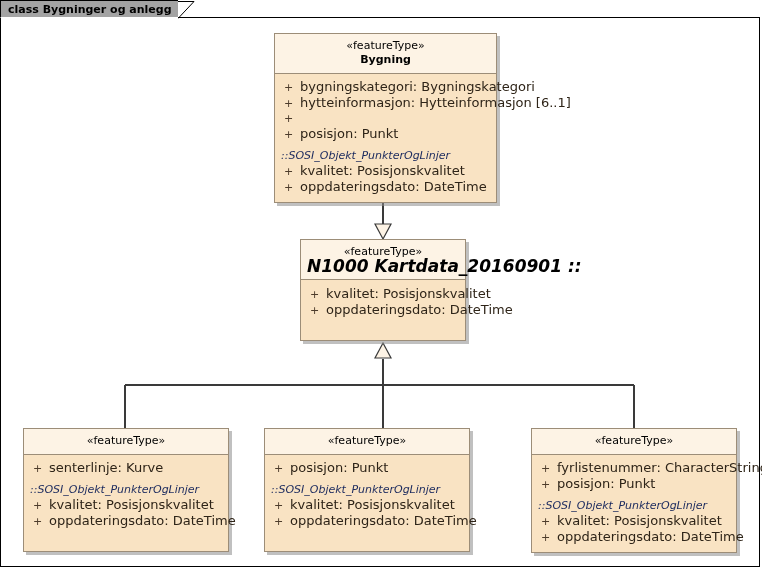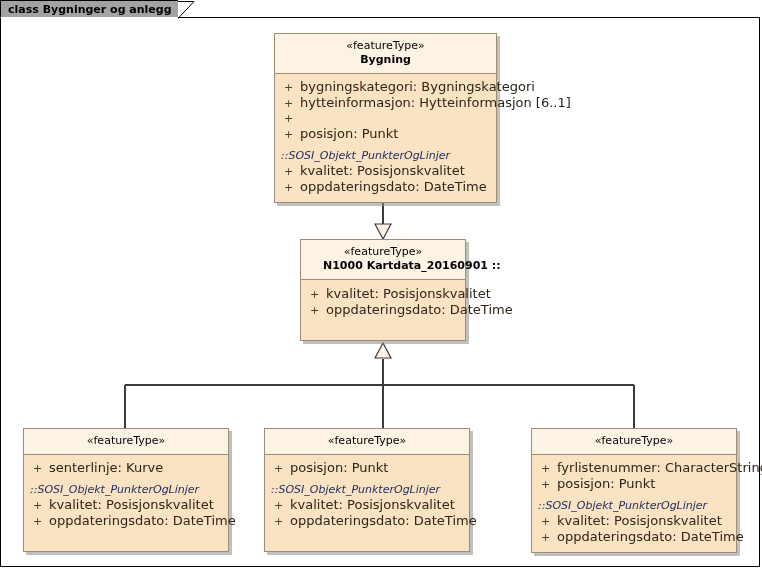--- a/index.html
+++ b/index.html
@@ -100,26 +100,26 @@
     white-space: nowrap;
   }
   .uml-name {
     font-size: 11px;
     font-weight: bold;
     color: #000000;
     line-height: 14px;
     white-space: nowrap;
   }
   .uml-name-line {
-    font-size: 11px;
+    font-size: 17px;
     font-weight: bold;
+    font-style: italic;
     color: #000000;
     line-height: 14px;
     white-space: nowrap;
-    margin-left: 16px;
   }
   .uml-attrs {
     background: #f9e3c3;
     padding: 5px 0 7px 0;
   }
   .attr-row {
     display: flex;
     align-items: baseline;
     line-height: 15px;
     padding: 0 6px;

